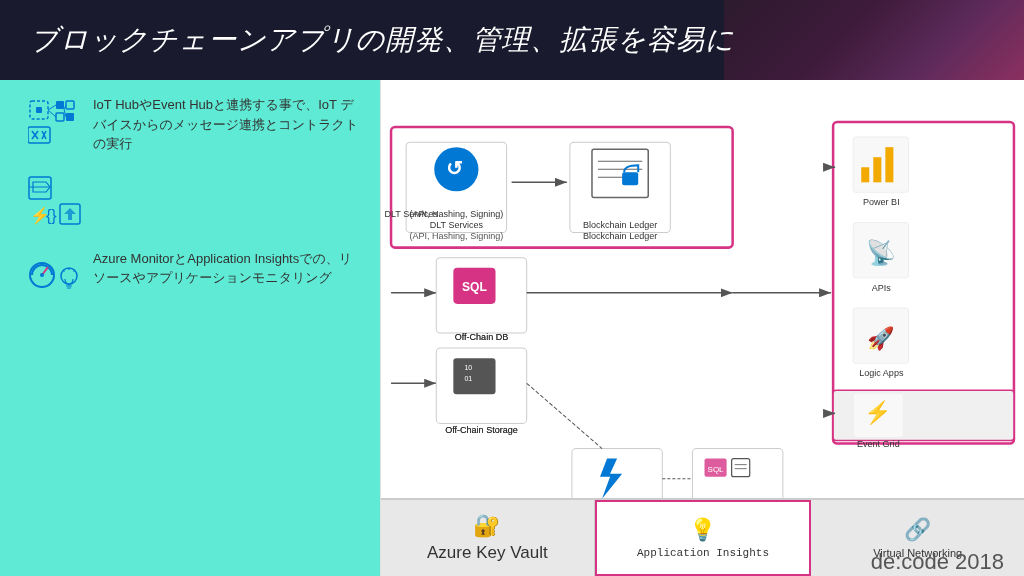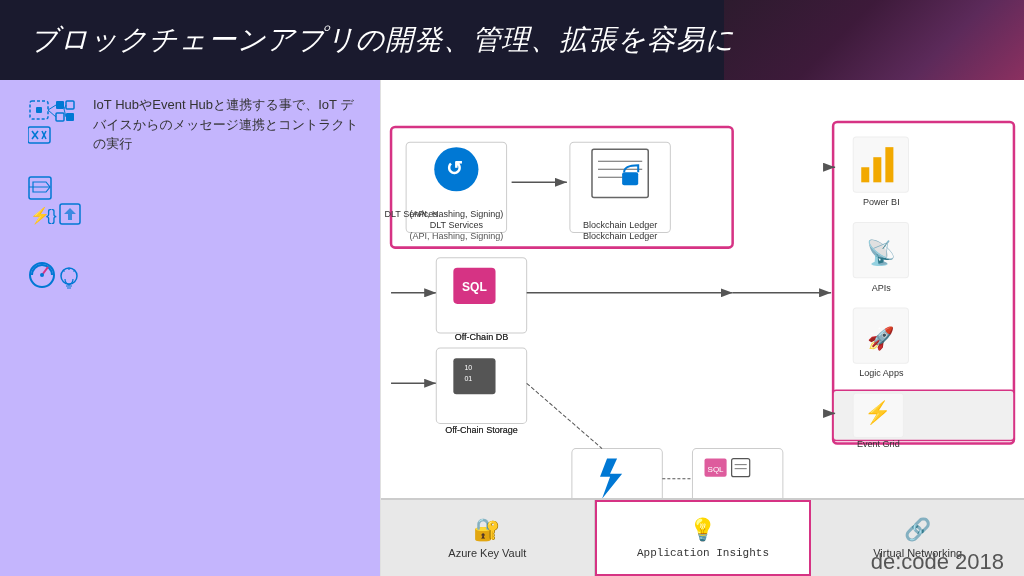--- a/index.html
+++ b/index.html
@@ -53,21 +53,21 @@
       display: flex;
       width: 100%;
       height: calc(576px - 80px);
       background: #f5f5f5;
     }
 
     
     .left-panel {
       width: 380px;
       padding: 15px 20px 10px 25px;
-      background: #c4b5fd;
+      background: #5eead4;
       flex-shrink: 0;
     }
 
     .feature-row {
       display: flex;
       align-items: flex-start;
       margin-bottom: 18px;
     }
 
     .feature-icon {
@@ -228,20 +228,21 @@
               <circle cx="13" cy="13" r="8" fill="none" stroke="#0078d4" stroke-width="1.5"></circle>
               <path d="M9 16 Q9 20 13 22 Q17 20 17 16" fill="none" stroke="#0078d4" stroke-width="1.2"></path>
               <line x1="10" y1="23" x2="16" y2="23" stroke="#0078d4" stroke-width="1"></line>
               <line x1="11" y1="25" x2="15" y2="25" stroke="#0078d4" stroke-width="1"></line>
               <line x1="13" y1="5" x2="13" y2="7" stroke="#0078d4" stroke-width="1.2"></line>
               <line x1="7" y1="7" x2="8.5" y2="8.5" stroke="#0078d4" stroke-width="1.2"></line>
               <line x1="19" y1="7" x2="17.5" y2="8.5" stroke="#0078d4" stroke-width="1.2"></line>
             </g>
           </svg>
         </div>
+        <div class="feature-text">Azure MonitorとApplication Insightsでの、リソースやアプリケーションモニタリング</div>
       </div>
 
     </div>
 
     <div class="right-panel">
       <svg class="diagram-svg" viewBox="0 0 640 420">
 
         <rect x="10" y="10" width="340" height="120" rx="4" fill="none" stroke="#d63384" stroke-width="2.5"></rect>
 
         <rect x="25" y="25" width="100" height="90" rx="4" fill="#ffffff" stroke="#ccc" stroke-width="1"></rect>
@@ -348,21 +349,21 @@
             <polygon points="0 0, 8 3, 0 6" fill="#555"></polygon>
           </marker>
         </defs>
 
       </svg>
 
       
       <div class="bottom-bar">
         <div class="bottom-item">
           <div class="bottom-item-icon">🔐</div>
-          <div style="font-size:11px;color:#333;text-align:center;">Azure Key Vault</div>
+          <div style="font-size:17px;color:#333;text-align:center;">Azure Key Vault</div>
         </div>
         <div class="bottom-item highlighted">
           <div class="bottom-item-icon" style="color:#d63384;">💡</div>
           <div style="font-size:11px;color:#333;text-align:center;font-weight:500;font-family:Liberation Mono, monospace;">Application Insights</div>
         </div>
         <div class="bottom-item" style="border-right:none;">
           <div class="bottom-item-icon">🔗</div>
           <div style="font-size:11px;color:#333;text-align:center;">Virtual Networking</div>
         </div>
       </div>

